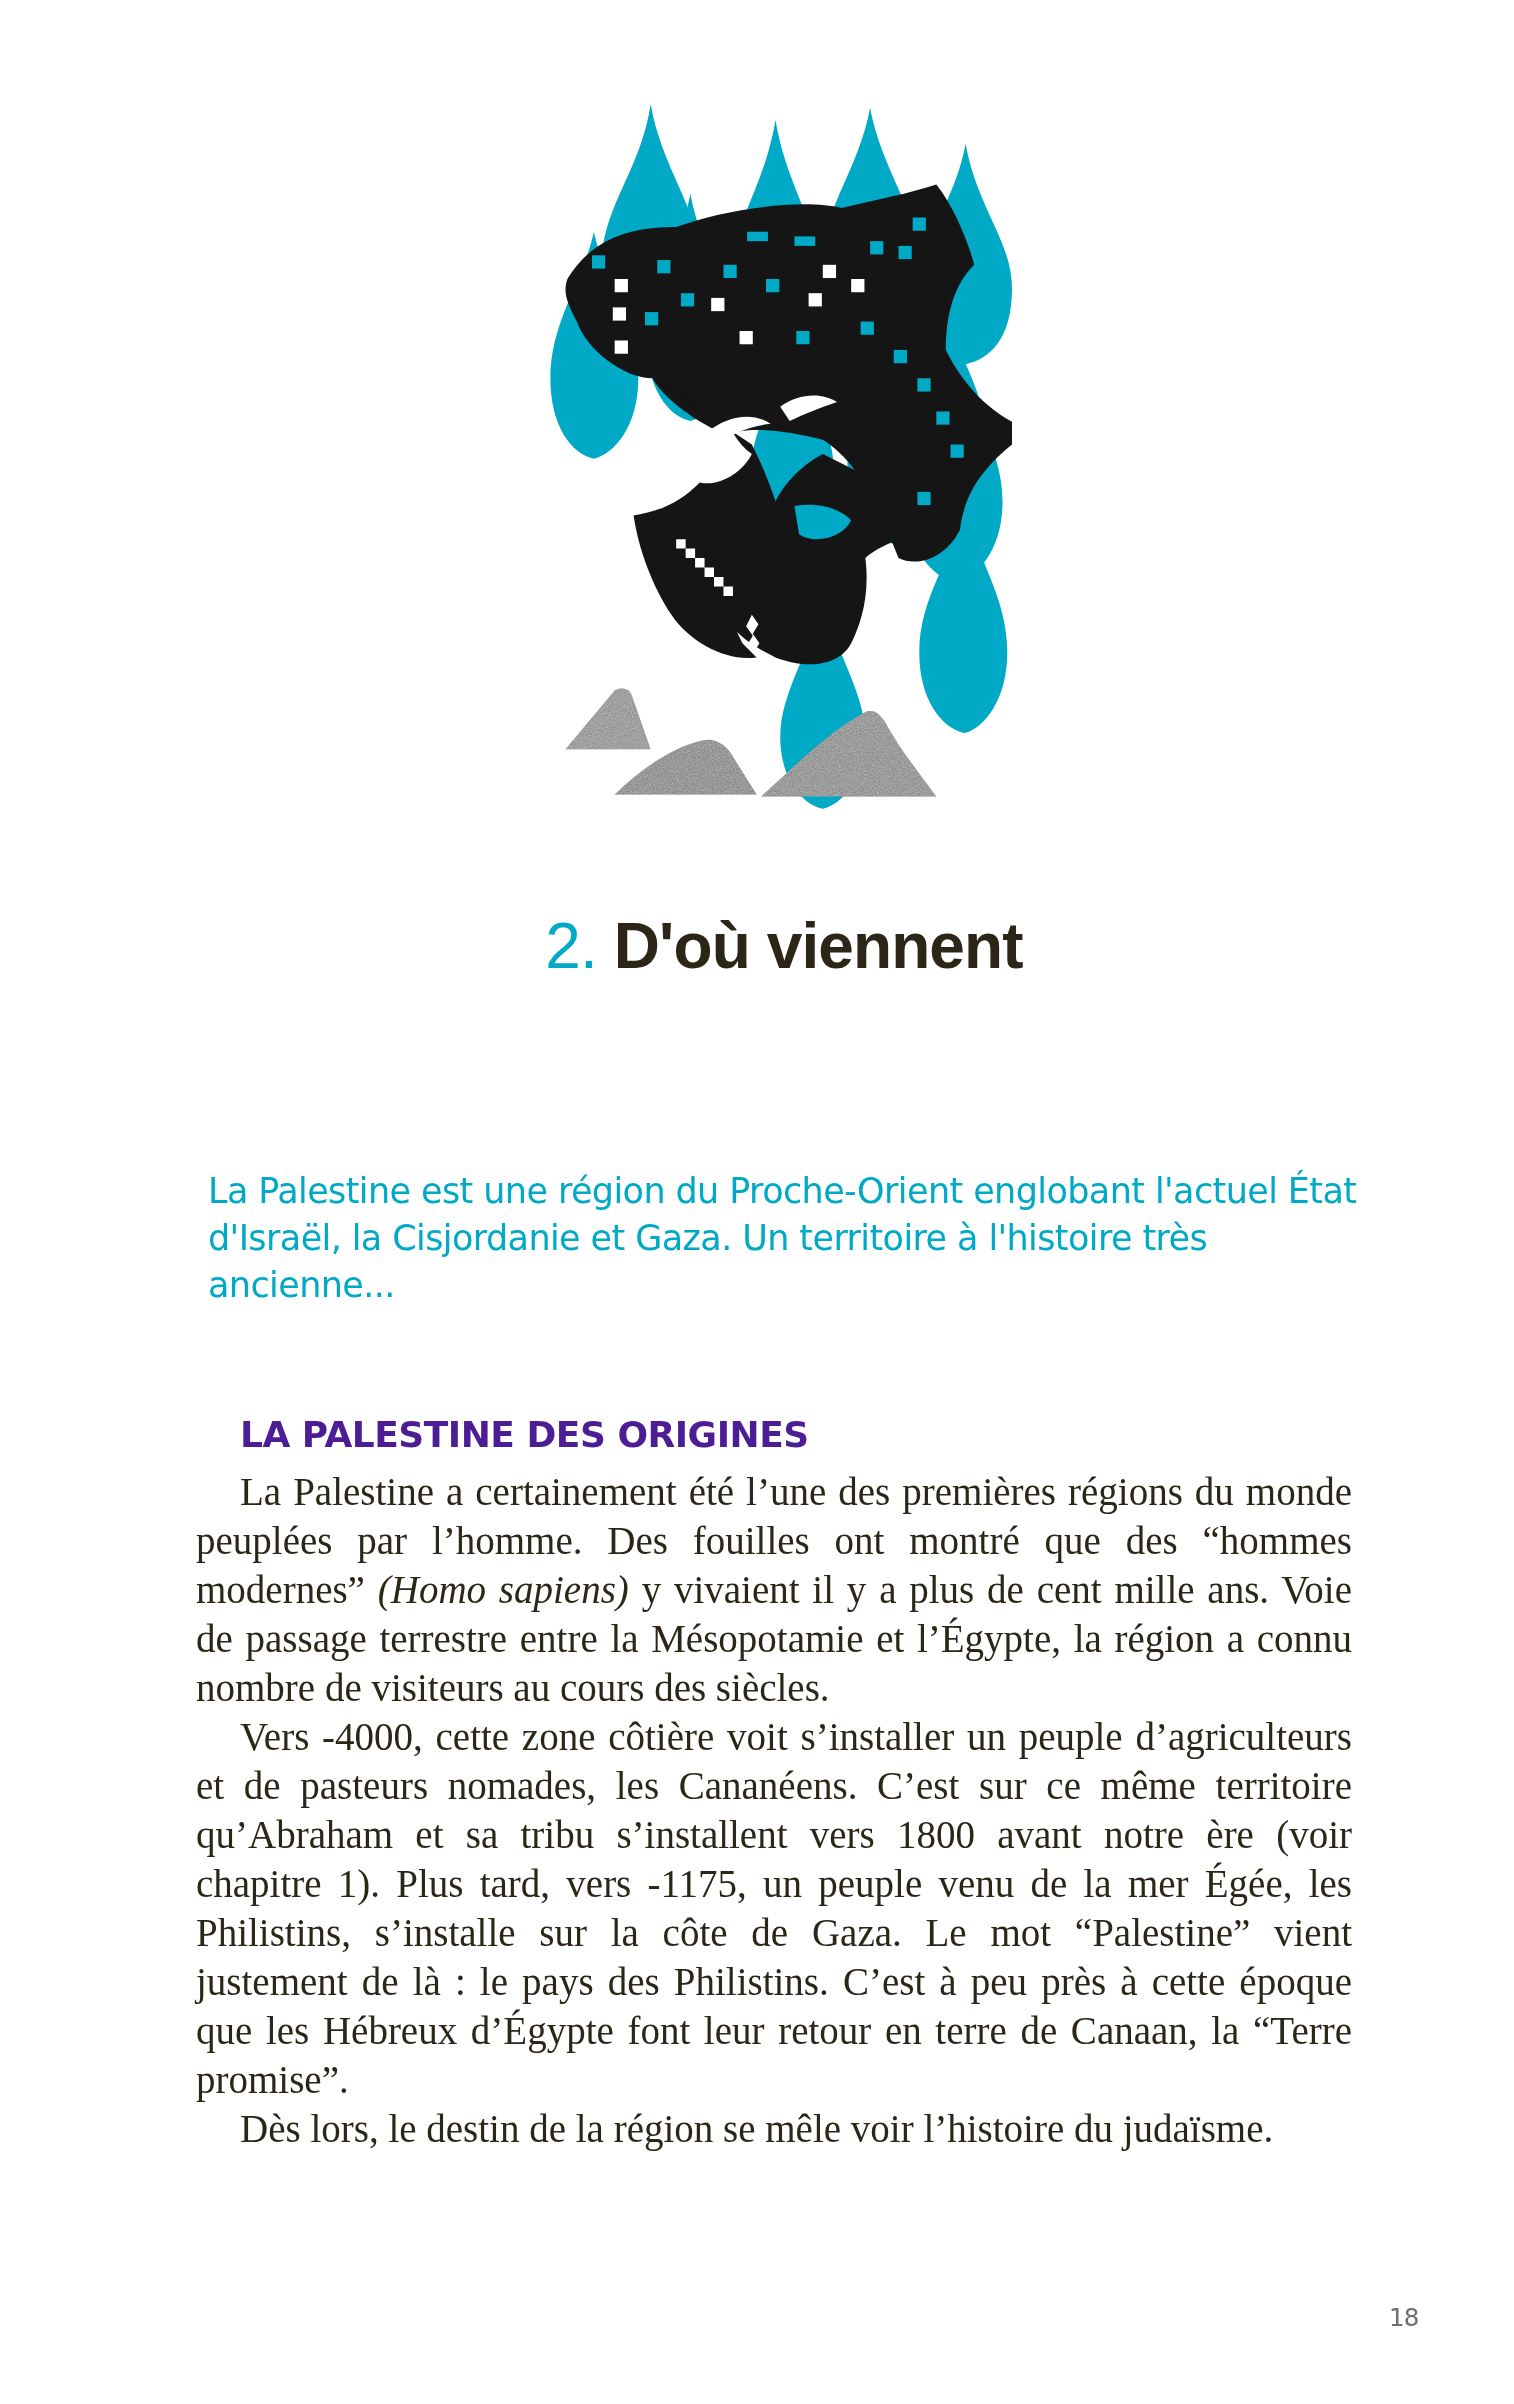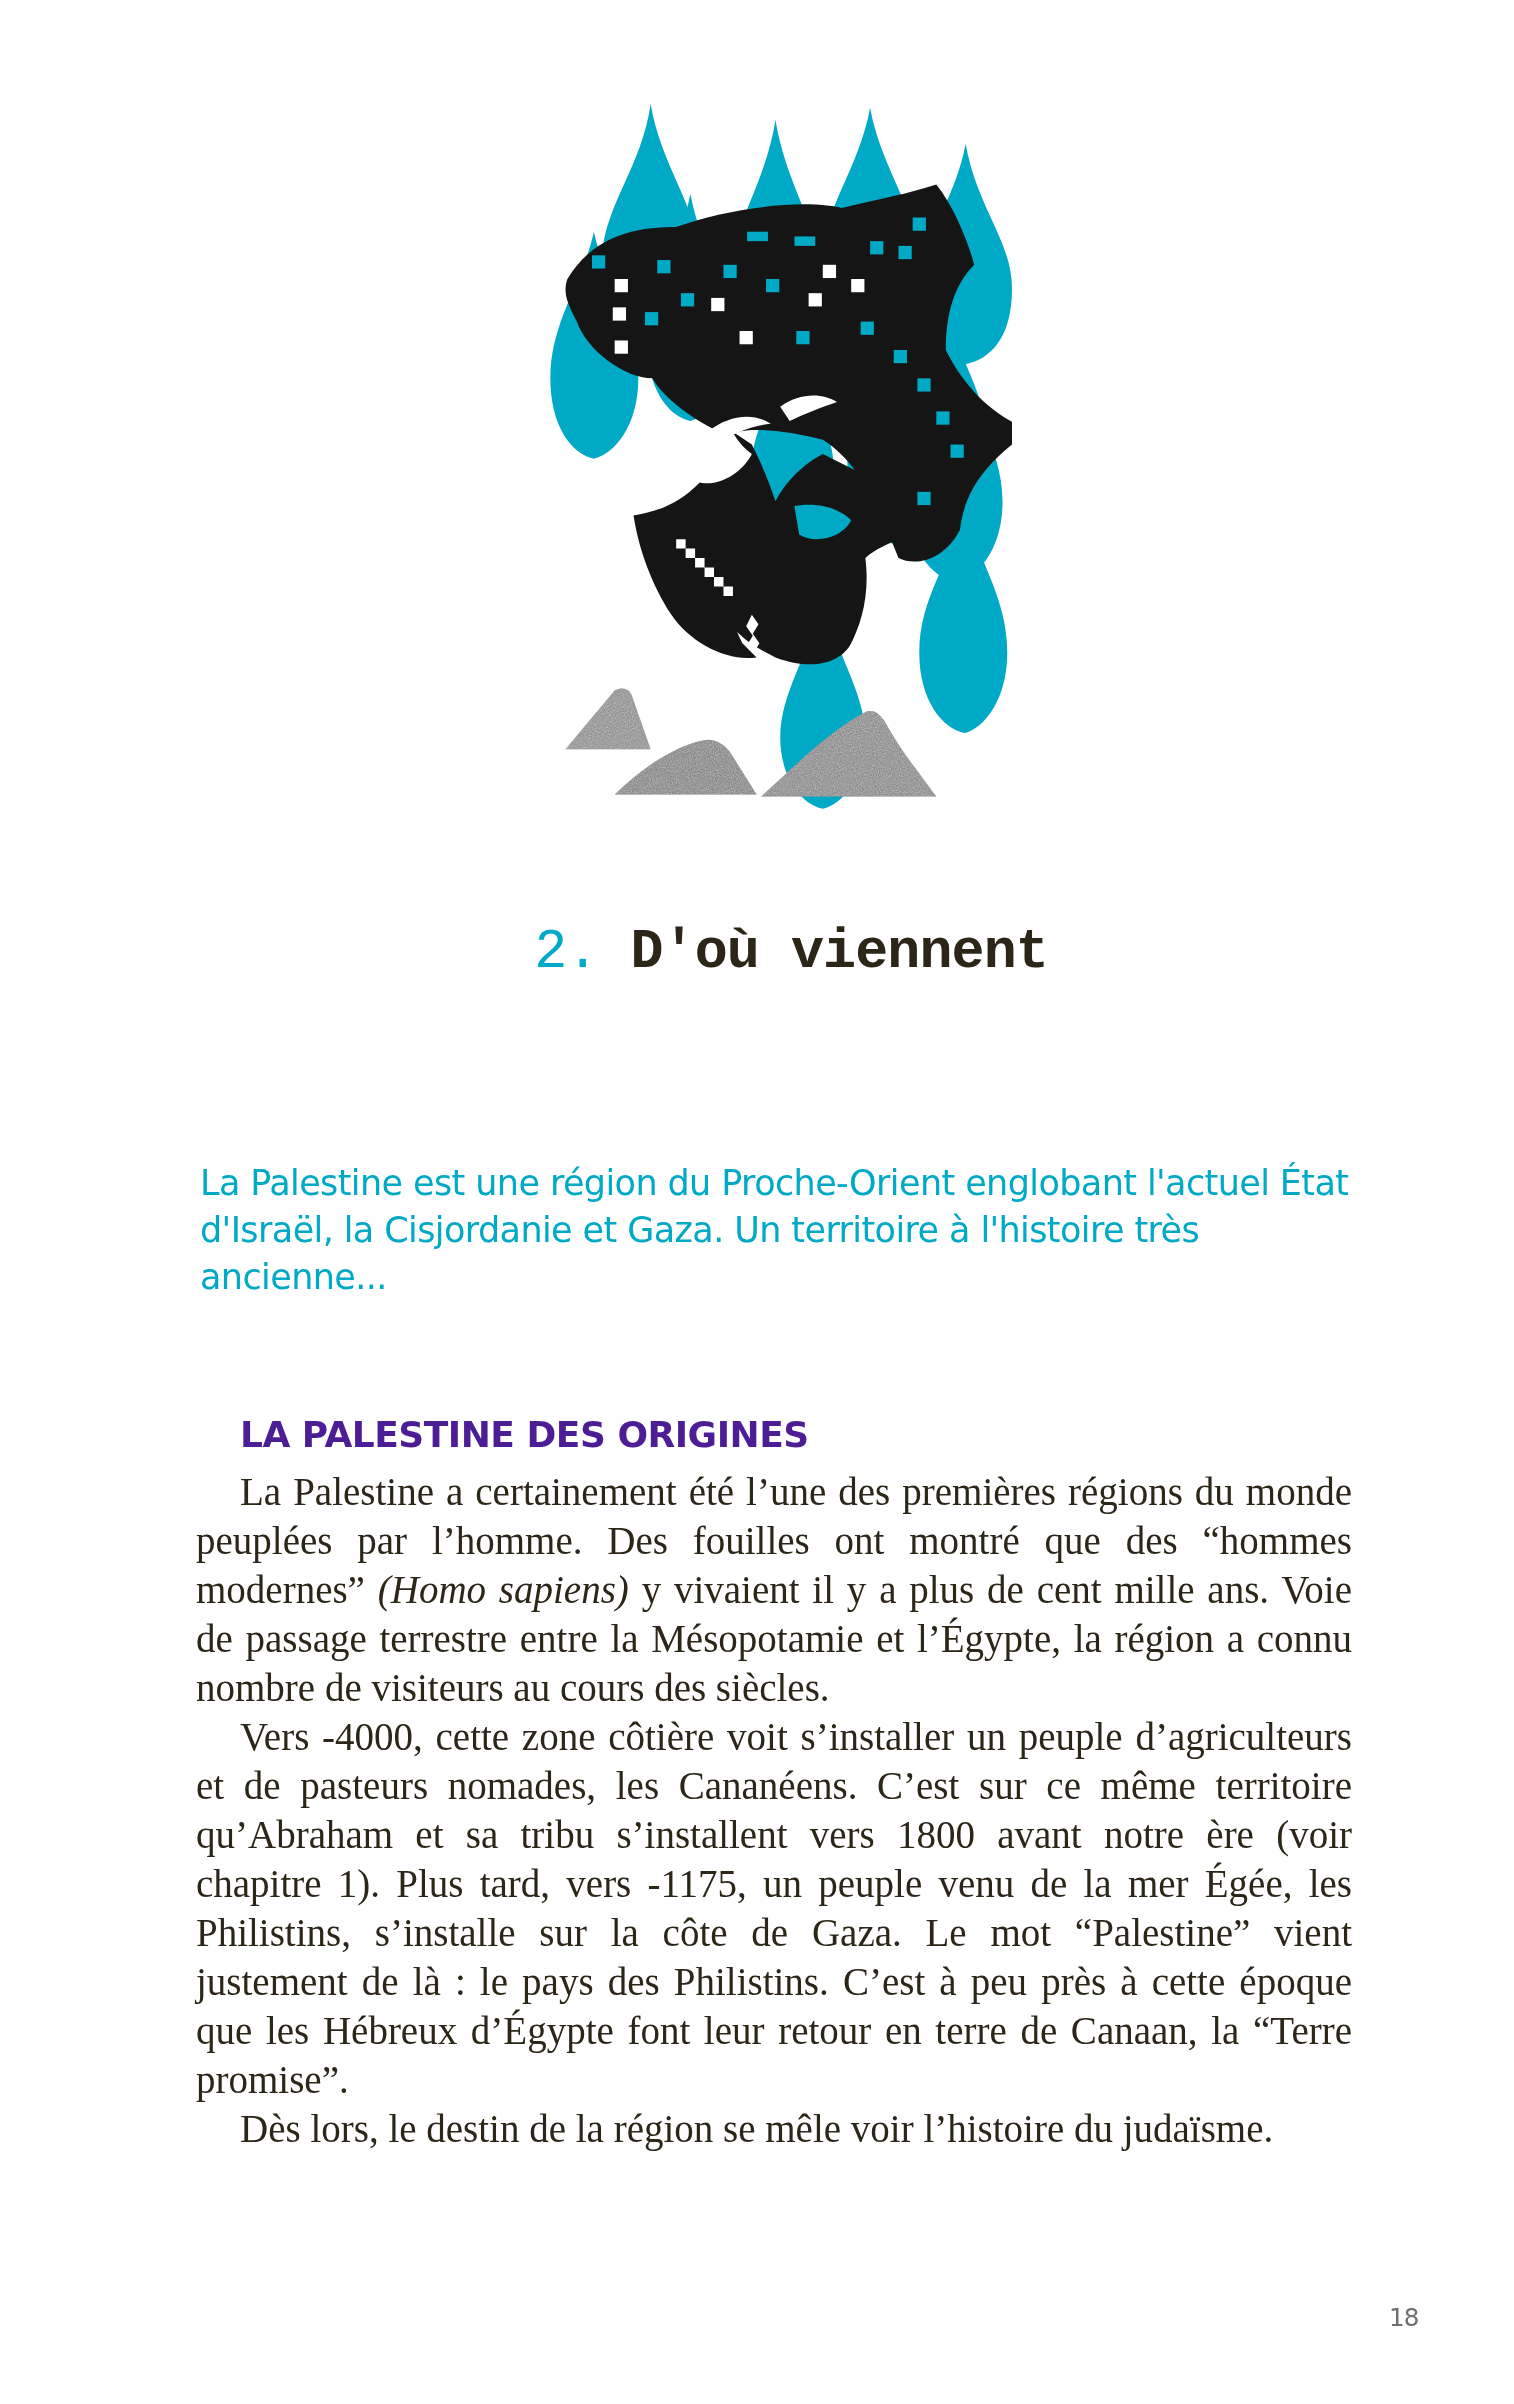--- a/index.html
+++ b/index.html
@@ -4,35 +4,35 @@
 <style>
   html, body { margin:0; padding:0; background:#ffffff; }
   body { width:1514px; height:2405px; position:relative; overflow:hidden; }
   .page { position:absolute; left:0; top:0; width:1514px; height:2405px; background:#fff; }
 
   .illustration { position:absolute; left:539px; top:66px; width:473px; height:776px; }
 
   .chapter-title {
     position:absolute; left:284px; top:890px; width:990px;
     text-align:center;
-    font-family:Liberation Mono, monospace;
+    font-family:Liberation Sans, sans-serif;
     font-weight:bold;
-    font-size:55px; line-height:102px;
+    font-size:64px; line-height:102px;
     color:#2b2618;
     letter-spacing:-0.9px;
-    margin:12px;
+    margin:5px;
   }
   .chapter-title .num { color:#00a9c5; font-weight:normal; }
 
   .intro {
     position:absolute; left:196px; top:1156px; width:1156px;
     font-family:"DejaVu Sans", sans-serif;
     font-size:35px; line-height:47px;
     color:#00a9c5;
-    margin:4px;
+    margin:12px;
     letter-spacing:-0.6px;
   }
 
   .section-heading {
     position:absolute; left:240px; top:1414px;
     font-family:"DejaVu Sans", sans-serif;
     font-weight:bold; font-size:36px; line-height:42px;
     color:#4c1d95;
     margin:0; letter-spacing:-0.5px;
   }

